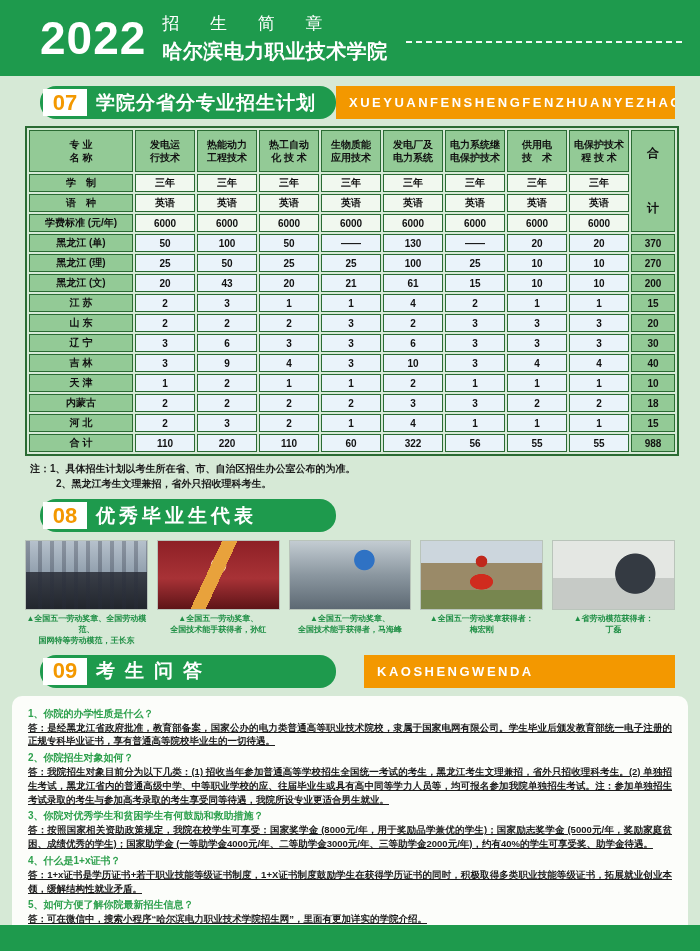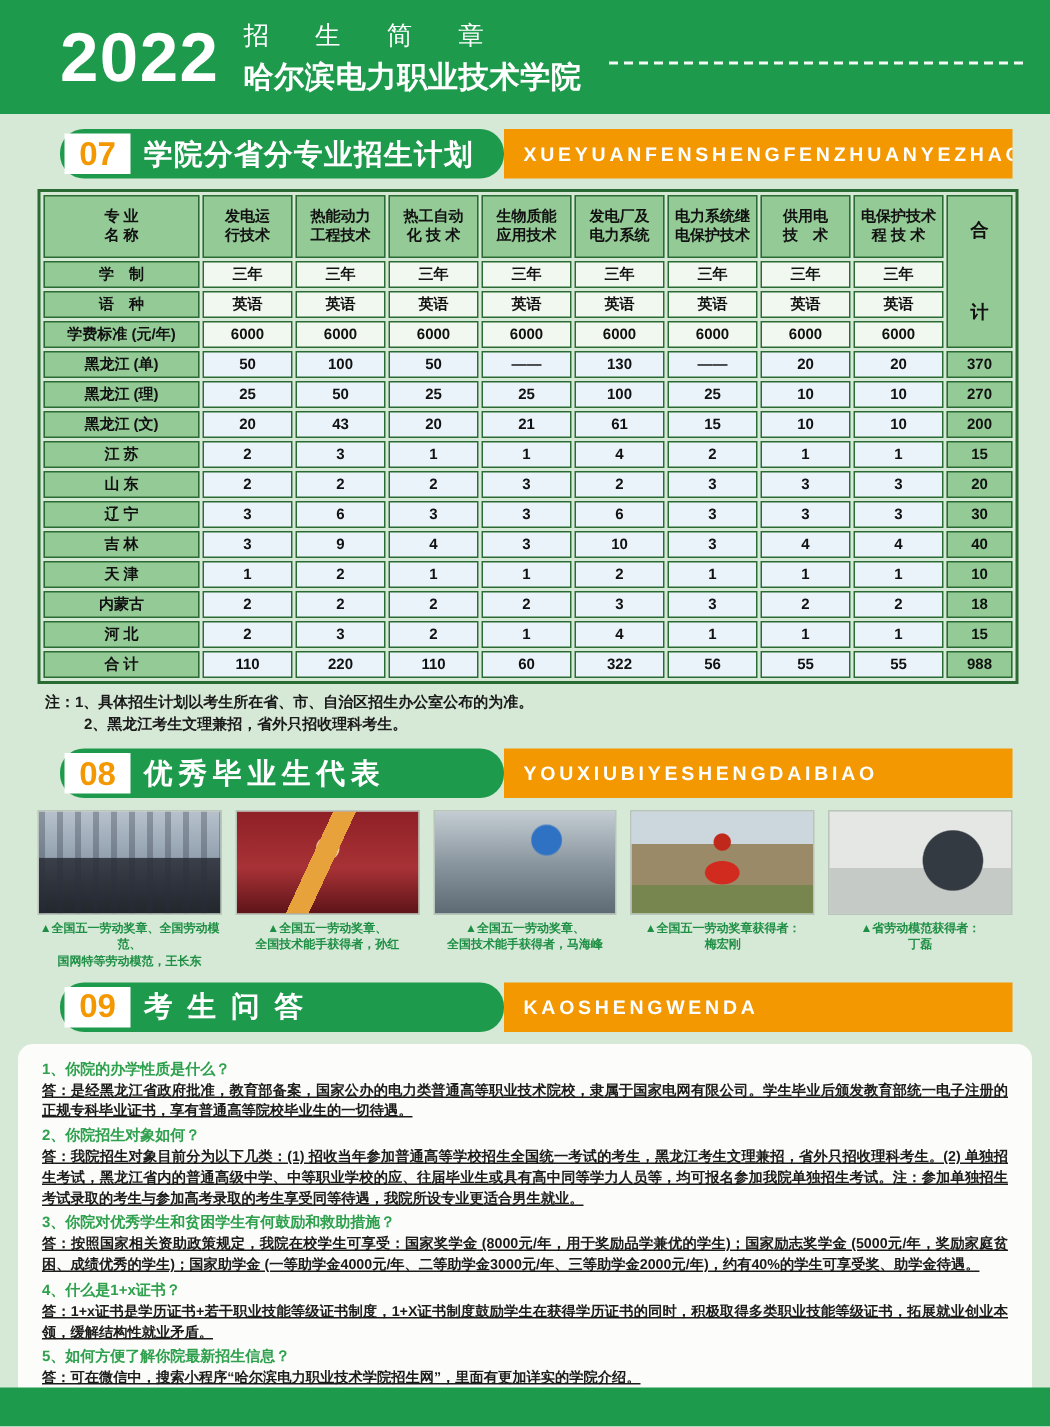--- a/index.html
+++ b/index.html
@@ -15,21 +15,21 @@
   
   .header{height:76px;background:var(--green);display:flex;align-items:center;padding:0 14px 0 40px;}
   .year{font-size:46px;font-weight:bold;color:#fff;letter-spacing:1px;line-height:1;}
   .htitles{margin-left:16px;color:#fff;}
   .htitle{font-size:17px;font-weight:normal;letter-spacing:13px;white-space:nowrap;}
   .hschool{font-size:20px;font-weight:bold;margin-top:3px;letter-spacing:.5px;white-space:nowrap;}
   .hdash{flex:1;border-top:2px dashed rgba(255,255,255,.95);margin:8px 4px 0 18px;}
 
   
   .secbar{display:flex;height:33px;margin-left:40px;margin-right:25px;}
-  .mt10{margin-top:10px;} .mt8{margin-top:8px;}
+  .mt10{margin-top:10px;} .mt8{margin-top:8px;gap:28px;}
   .sec-green{display:flex;align-items:center;background:var(--green);flex:0 0 296px;padding-left:3px;border-radius:16px;}
   .sec-badge{background:#fff;color:var(--orange);font-weight:bold;font-size:22px;line-height:1;
              width:44px;height:27px;display:flex;align-items:center;justify-content:center;margin-right:9px;}
   .sec-title{color:#fff;font-weight:bold;font-size:19px;letter-spacing:1px;white-space:nowrap;}
   .sp-wide .sec-title{letter-spacing:10px;}
   .sp-mid .sec-title{letter-spacing:4px;}
   .sec-orange{flex:1;background:var(--orange);color:#fff;font-weight:bold;font-size:13px;
               letter-spacing:2.5px;display:flex;align-items:center;padding-left:13px;white-space:nowrap;overflow:hidden;}
 
   
@@ -311,21 +311,20 @@
   <div class="notes">
       <div>注：1、具体招生计划以考生所在省、市、自治区招生办公室公布的为准。</div>
       <div class="note-indent">2、黑龙江考生文理兼招，省外只招收理科考生。</div>
     </div>
 
   <div class="secbar mt8">
     <div class="sec-green sp-mid">
       <div class="sec-badge">08</div>
       <div class="sec-title">优秀毕业生代表</div>
     </div>
-    <div class="sec-orange">YOUXIUBIYESHENGDAIBIAO</div>
   </div>
 
   <div class="grads">
       <div class="grad">
         <div class="photo p1"></div>
         <div class="cap">▲全国五一劳动奖章、全国劳动模范、
 国网特等劳动模范，王长东</div>
       </div>
       <div class="grad">
         <div class="photo p2"></div>

